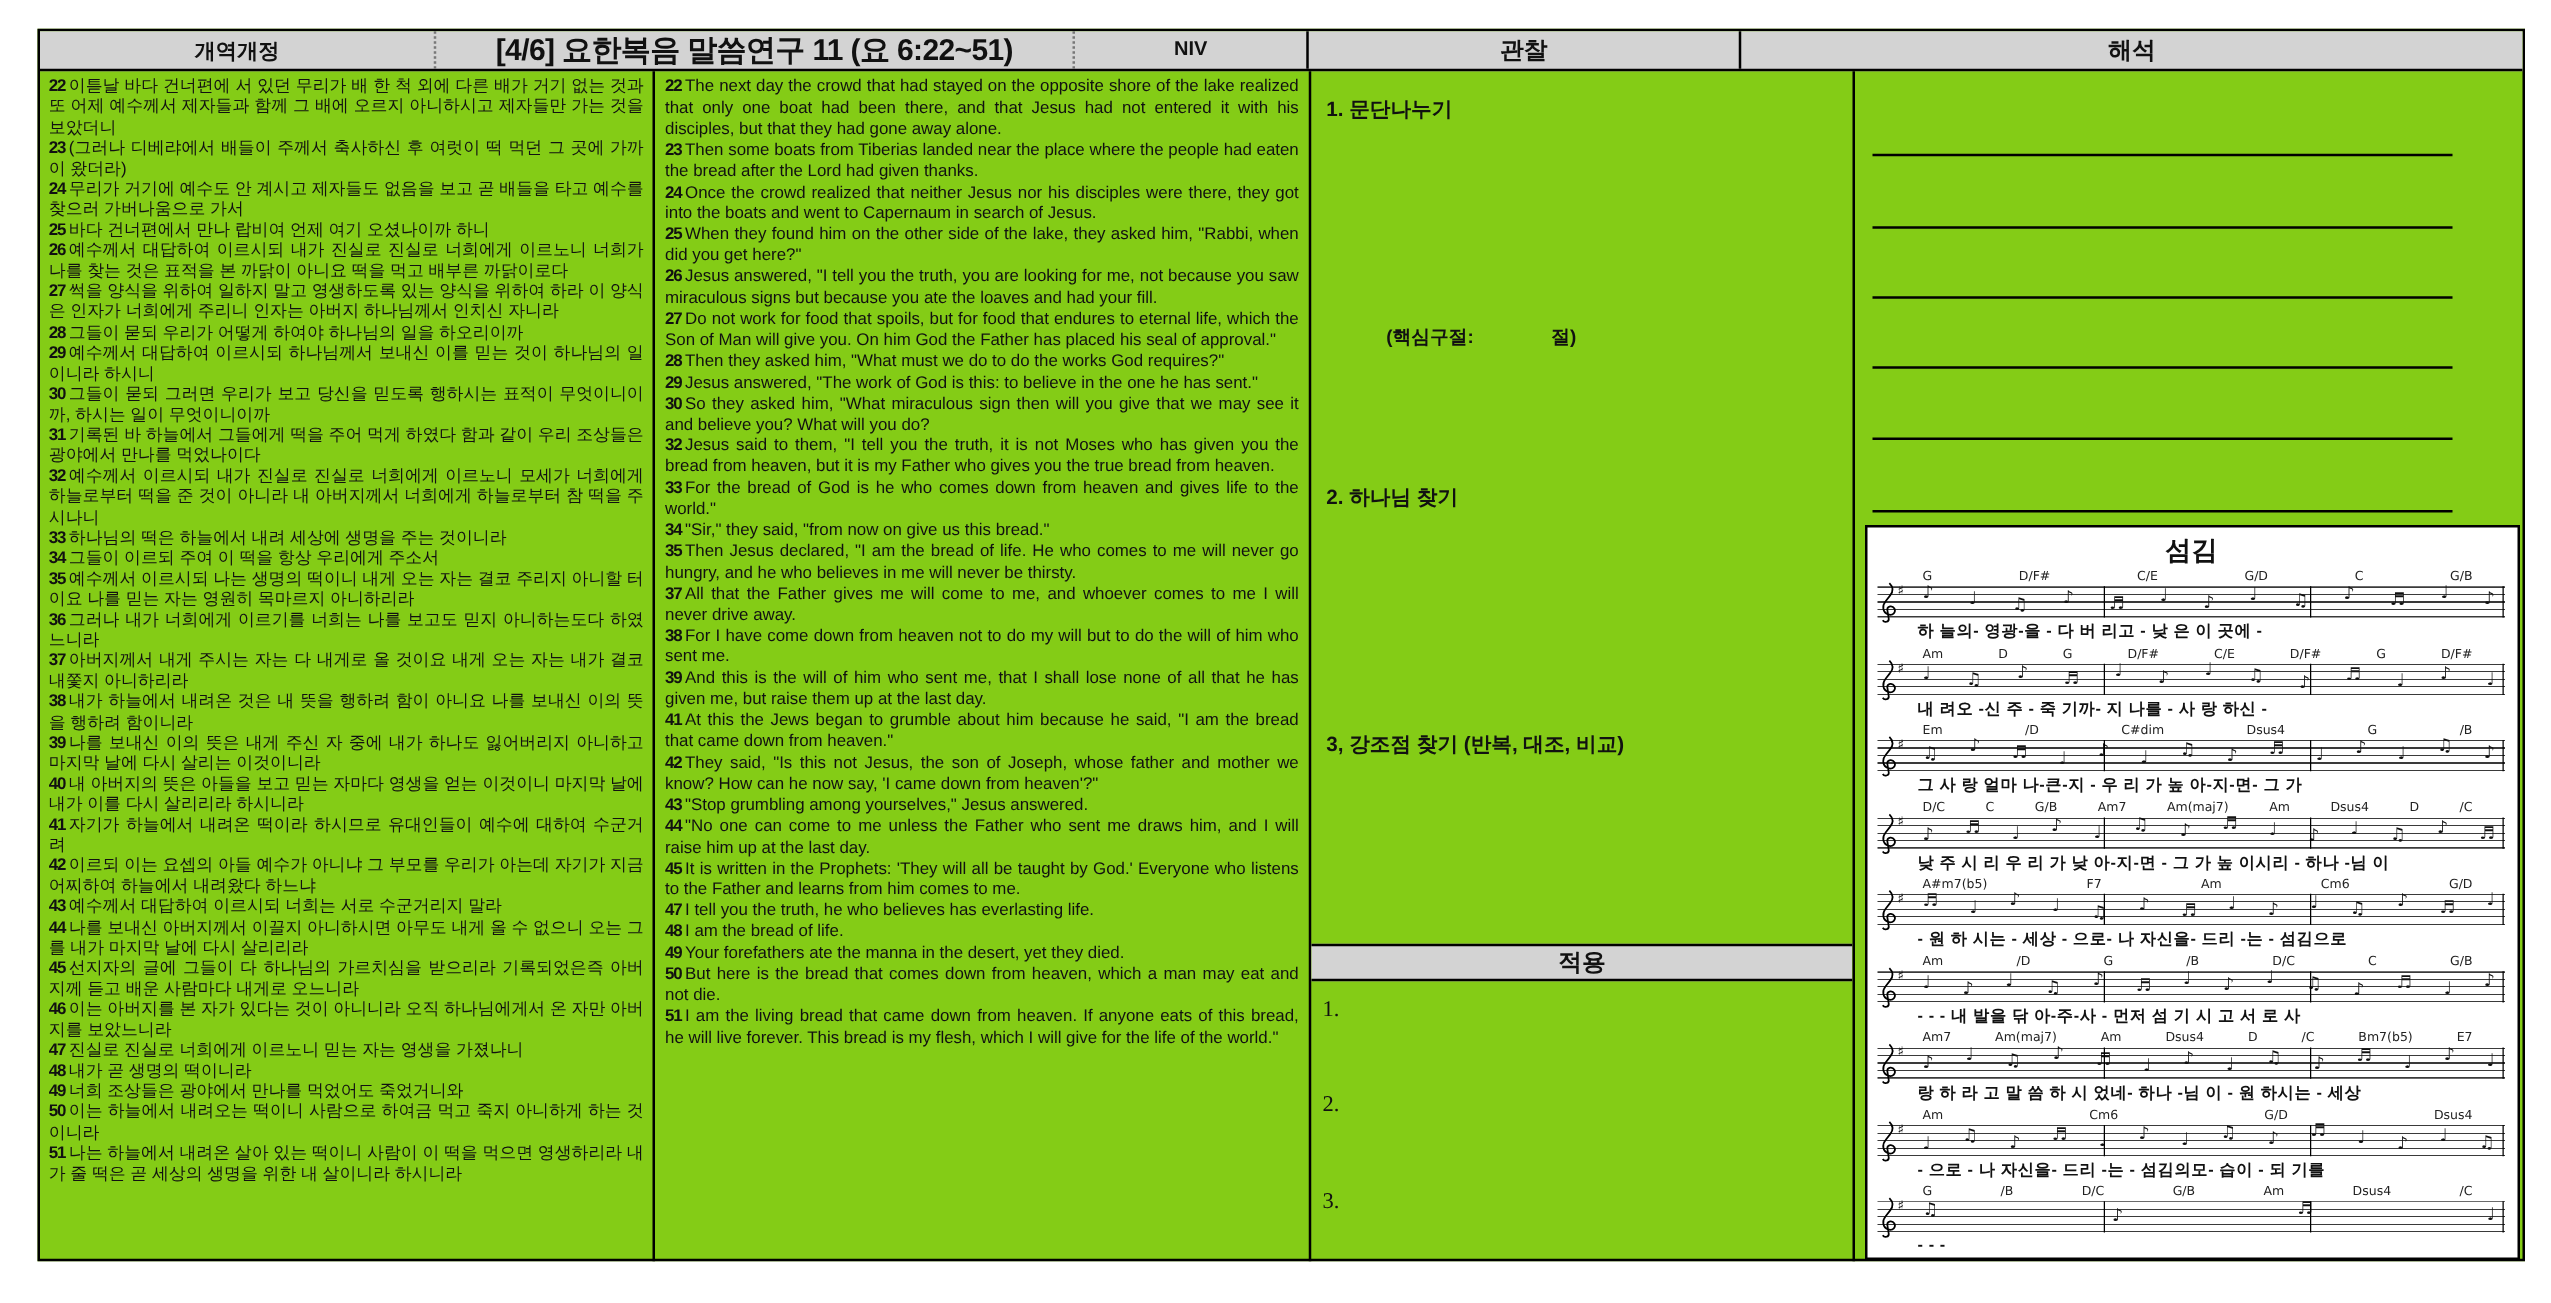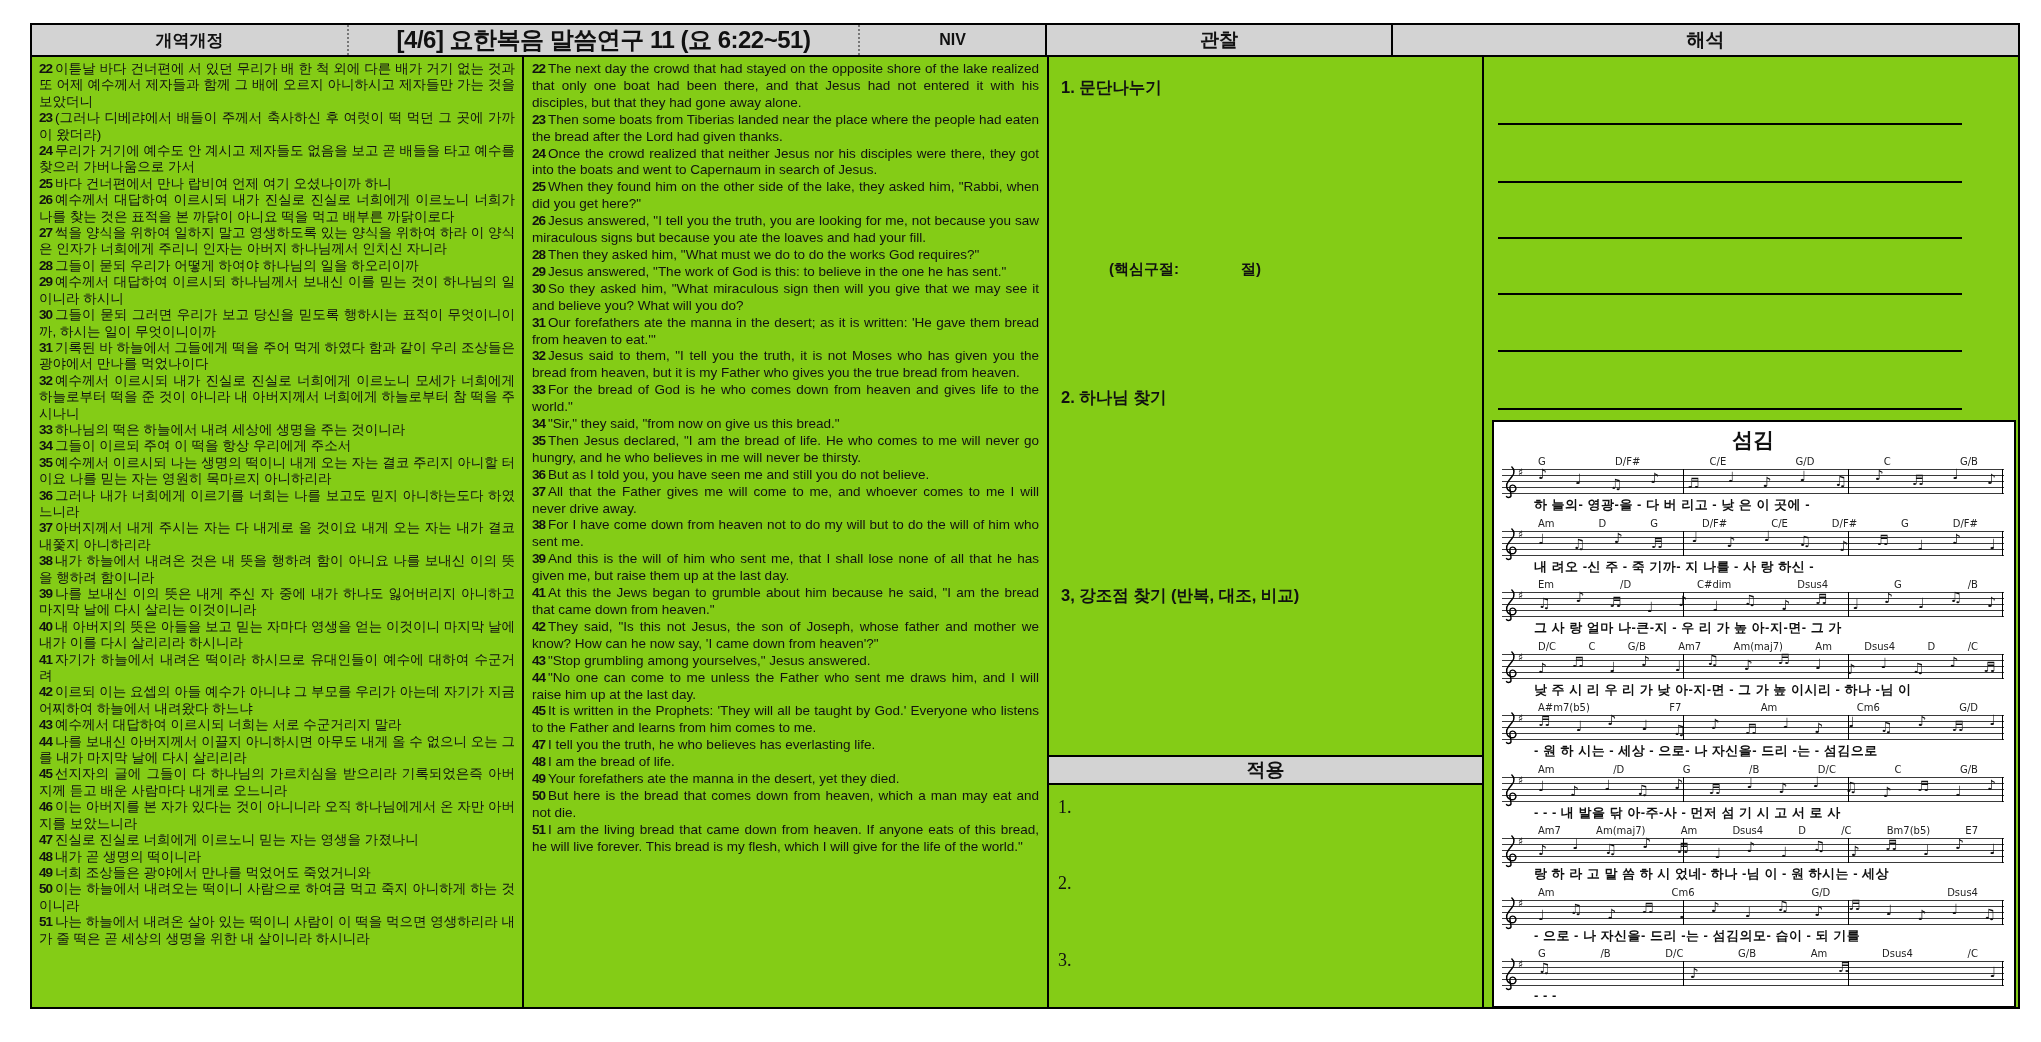--- a/index.html
+++ b/index.html
@@ -113,29 +113,28 @@
         <p class="verse"><span class="vn">50</span>이는 하늘에서 내려오는 떡이니 사람으로 하여금 먹고 죽지 아니하게 하는 것이니라</p>
         <p class="verse"><span class="vn">51</span>나는 하늘에서 내려온 살아 있는 떡이니 사람이 이 떡을 먹으면 영생하리라 내가 줄 떡은 곧 세상의 생명을 위한 내 살이니라 하시니라</p>
       </div>
 
     <div class="col col-en" id="en-col">
         <p class="verse"><span class="vn">22</span>The next day the crowd that had stayed on the opposite shore of the lake realized that only one boat had been there, and that Jesus had not entered it with his disciples, but that they had gone away alone.</p>
         <p class="verse"><span class="vn">23</span>Then some boats from Tiberias landed near the place where the people had eaten the bread after the Lord had given thanks.</p>
         <p class="verse"><span class="vn">24</span>Once the crowd realized that neither Jesus nor his disciples were there, they got into the boats and went to Capernaum in search of Jesus.</p>
         <p class="verse"><span class="vn">25</span>When they found him on the other side of the lake, they asked him, "Rabbi, when did you get here?"</p>
         <p class="verse"><span class="vn">26</span>Jesus answered, "I tell you the truth, you are looking for me, not because you saw miraculous signs but because you ate the loaves and had your fill.</p>
+        <p class="verse"><span class="vn">27</span>Do not work for food that spoils, but for food that endures to eternal life, which the Son of Man will give you. On him God the Father has placed his seal of approval."</p>
         <p class="verse"><span class="vn">28</span>Then they asked him, "What must we do to do the works God requires?"</p>
         <p class="verse"><span class="vn">29</span>Jesus answered, "The work of God is this: to believe in the one he has sent."</p>
         <p class="verse"><span class="vn">30</span>So they asked him, "What miraculous sign then will you give that we may see it and believe you? What will you do?</p>
-        <p class="verse"><span class="vn">31</span>Our forefathers ate the manna in the desert; as it is written: 'He gave them bread from heaven to eat.'"</p>
         <p class="verse"><span class="vn">32</span>Jesus said to them, "I tell you the truth, it is not Moses who has given you the bread from heaven, but it is my Father who gives you the true bread from heaven.</p>
         <p class="verse"><span class="vn">33</span>For the bread of God is he who comes down from heaven and gives life to the world."</p>
         <p class="verse"><span class="vn">34</span>"Sir," they said, "from now on give us this bread."</p>
         <p class="verse"><span class="vn">35</span>Then Jesus declared, "I am the bread of life. He who comes to me will never go hungry, and he who believes in me will never be thirsty.</p>
-        <p class="verse"><span class="vn">36</span>But as I told you, you have seen me and still you do not believe.</p>
         <p class="verse"><span class="vn">37</span>All that the Father gives me will come to me, and whoever comes to me I will never drive away.</p>
         <p class="verse"><span class="vn">38</span>For I have come down from heaven not to do my will but to do the will of him who sent me.</p>
         <p class="verse"><span class="vn">39</span>And this is the will of him who sent me, that I shall lose none of all that he has given me, but raise them up at the last day.</p>
         <p class="verse"><span class="vn">41</span>At this the Jews began to grumble about him because he said, "I am the bread that came down from heaven."</p>
         <p class="verse"><span class="vn">42</span>They said, "Is this not Jesus, the son of Joseph, whose father and mother we know? How can he now say, 'I came down from heaven'?"</p>
         <p class="verse"><span class="vn">43</span>"Stop grumbling among yourselves," Jesus answered.</p>
         <p class="verse"><span class="vn">44</span>"No one can come to me unless the Father who sent me draws him, and I will raise him up at the last day.</p>
         <p class="verse"><span class="vn">45</span>It is written in the Prophets: 'They will all be taught by God.' Everyone who listens to the Father and learns from him comes to me.</p>
         <p class="verse"><span class="vn">47</span>I tell you the truth, he who believes has everlasting life.</p>
         <p class="verse"><span class="vn">48</span>I am the bread of life.</p>

